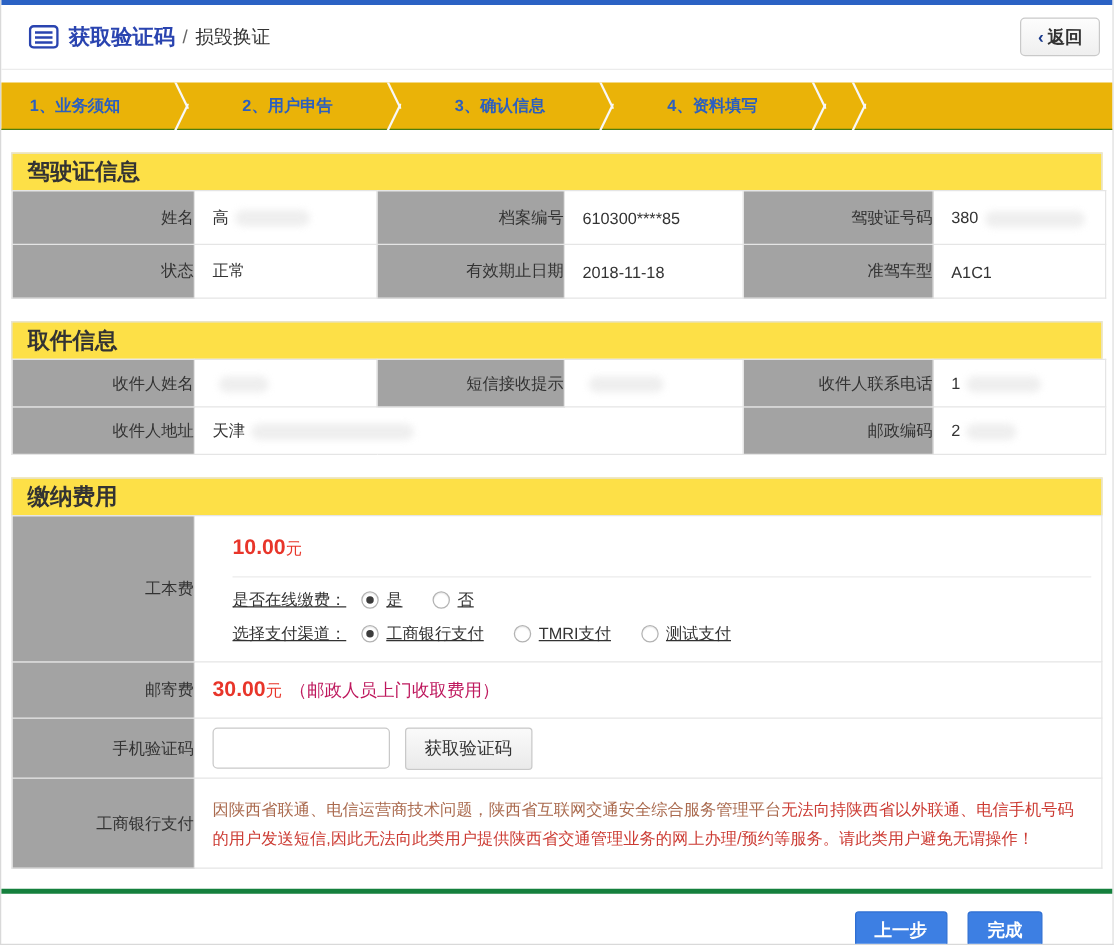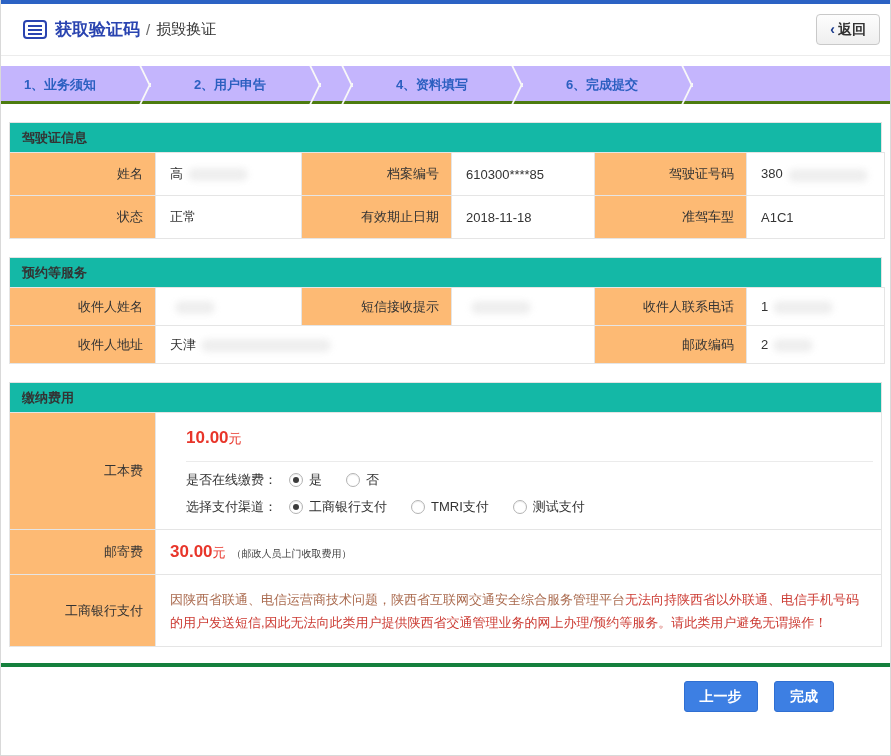--- a/index.html
+++ b/index.html
@@ -29,23 +29,23 @@
   .back-btn {
     height: 31px; padding: 0 13px; border: 1px solid #c9c9c9; border-radius: 4px;
     background: linear-gradient(#fdfdfd, #efefef);
     font-size: 14px; color: #333; cursor: pointer; font-weight: bold;
     font-family: inherit;
   }
   .back-btn .chev { color: #1a3a8c; font-weight: bold; margin-right: 3px; }
 
   
   .steps {
-    margin-top: 10px; height: 38px; background: #c4b5fd;
+    margin-top: 10px; height: 38px; background: #eab308;
     display: flex; align-items: flex-start; position: relative;
-    border-bottom: 3px solid #4d7c0f;
+    border-bottom: 1px solid #4d7c0f;
     gap: 20px;
   }
   .step {
     width: 118px; text-align: center; line-height: 38px;
     color: #2b5fc0; font-weight: bold; font-size: 13px; flex: none;
   }
   .sep { width: 12px; height: 38px; position: relative; overflow: hidden; flex: none; }
   .sep::before {
     content:""; position:absolute; left:5px; top:-2px; width:2px; height:23px;
     background:#f8f8f8; transform: skewX(26deg);
@@ -56,59 +56,59 @@
   }
   .step.active {
     background: #3379e2; color: #fff; width: 132px; height: 42px;
     clip-path: polygon(0 0, calc(100% - 13px) 0, 100% 45%, calc(100% - 13px) 90%, 0 90%, 13px 45%);
     margin: 0 -6px; position: relative; z-index: 1;
   }
 
   
   .section { margin: 18px 8px 0; }
   .section-title {
-    height: 30px; line-height: 29px; background: #14b8a6;
+    height: 30px; line-height: 29px; background: #fde047;
     border: 1px solid #e3e3e3; border-bottom: none;
-    padding-left: 12px; font-size: 13px; font-weight: bold; color: #333;
+    padding-left: 12px; font-size: 18px; font-weight: bold; color: #333;
   }
   table { border-collapse: collapse; table-layout: fixed; width: 100%; font-size: 13px; color: #333; }
   td { border: 1px solid #e5e5e5; }
-  td.lbl { background: #fdba74; text-align: right; padding-right: 12px; }
+  td.lbl { background: #a3a3a3; text-align: right; }
   td.val { background: #fff; padding-left: 14px; text-align: left; }
   .r43 td { height: 43px; }
   .r38 td { height: 38px; }
 
   .blur {
     display: inline-block; height: 13px; background: #e9e9e9;
     border-radius: 7px; filter: blur(3px); opacity: .75;
     vertical-align: middle; margin-left: 5px;
   }
   .blur.w40 { width: 40px; } .blur.w60 { width: 60px; }
   .blur.w80 { width: 80px; } .blur.w130 { width: 130px; }
 
   
   .fee-cell { padding: 0; }
   .amount-line { padding: 15px 16px 13px; }
   .amount { font-size: 17px; font-weight: bold; color: #e8352a; }
   .unit { font-size: 13px; color: #e8352a; }
   .fee-divider { border-top: 1px solid #ebebeb; margin: 0 8px 0 16px; }
-  .radio-line { padding: 9px 16px 0; display: flex; align-items: center; }
+  .radio-line { padding: 9px 16px 0; display: flex; align-items: center; text-decoration: underline; }
   .radio-line:last-child { padding-bottom: 13px; }
   .radio-caption { margin-right: 12px; }
   .radio-opt { display: inline-flex; align-items: center; margin-right: 24px; cursor: pointer; }
   .radio-circle {
     width: 14px; height: 14px; border: 1px solid #b3b3b3; border-radius: 50%;
     background: #fff; display: inline-block; margin-right: 6px; position: relative;
     box-shadow: inset 0 1px 1px rgba(0,0,0,.08);
   }
   .radio-circle.on::after {
     content:""; position:absolute; left:3px; top:3px; width:6px; height:6px;
     border-radius:50%; background:#3c3c3c;
   }
-  .fee-note { font-size: 10px; color: #404040; margin-left: 6px; }
+  .fee-note { font-size: 14px; color: #be185d; margin-left: 6px; }
 
   .captcha-input {
     width: 142px; height: 33px; border: 1px solid #c9c9c9; border-radius: 4px;
     padding: 0 8px; font-size: 14px; font-family: inherit; vertical-align: middle;
   }
   .captcha-btn {
     height: 34px; padding: 0 15px; margin-left: 8px; vertical-align: middle;
     border: 1px solid #c9c9c9; border-radius: 3px;
     background: linear-gradient(#fafafa, #eaeaea);
     font-size: 14px; color: #333; cursor: pointer; font-family: inherit;
@@ -147,24 +147,24 @@
     <span class="page-subtitle">损毁换证</span>
     <span class="spacer"></span>
     <button class="back-btn"><span class="chev">‹</span><span>返回</span></button>
   </div>
 
   <div class="steps">
     <div class="step">1、业务须知</div>
     <div class="sep"></div>
     <div class="step">2、用户申告</div>
     <div class="sep"></div>
+    <div class="step">3、确认信息</div>
     <div class="sep"></div>
     <div class="step">4、资料填写</div>
     <div class="sep"></div>
-    <div class="step">6、完成提交</div>
     <div class="sep"></div>
   </div>
 
   <div class="section">
     <div class="section-title">驾驶证信息</div>
     <table>
       <colgroup>
         <col style="width:146px">
           <col style="width:146px">
           <col style="width:150px">
@@ -187,21 +187,21 @@
         <td class="lbl">有效期止日期</td>
         <td class="val">2018-11-18</td>
         <td class="lbl">准驾车型</td>
         <td class="val">A1C1</td>
       </tr>
     </tbody>
       </table>
   </div>
 
   <div class="section">
-    <div class="section-title">预约等服务</div>
+    <div class="section-title">取件信息</div>
     <table>
       <colgroup>
         <col style="width:146px">
           <col style="width:146px">
           <col style="width:150px">
         <col style="width:143px">
           <col style="width:152px">
           <col style="width:138px">
       </colgroup>
       <tbody>
@@ -266,20 +266,27 @@
           </div>
         </td>
       </tr>
       <tr>
         <td class="lbl" style="height:45px">邮寄费</td>
         <td class="val">
           <span class="amount">30.00</span><span class="unit">元</span><span class="fee-note">（邮政人员上门收取费用）</span>
         </td>
       </tr>
       <tr>
+        <td class="lbl" style="height:48px">手机验证码</td>
+        <td class="val">
+          <input class="captcha-input" type="text" value="" style="">
+          <button class="captcha-btn">获取验证码</button>
+        </td>
+      </tr>
+      <tr>
         <td class="lbl" style="height:72px">工商银行支付</td>
         <td class="val sms-cell">
           <span class="sms-part1">因陕西省联通、电信运营商技术问题，陕西省互联网交通安全综合服务管理平台</span><span class="sms-part2">无法向持陕西省以外联通、电信手机号码的用户发送短信,因此无法向此类用户提供陕西省交通管理业务的网上办理/预约等服务。请此类用户避免无谓操作！</span>
         </td>
       </tr>
     </tbody>
       </table>
   </div>
 
   <div class="footer">

